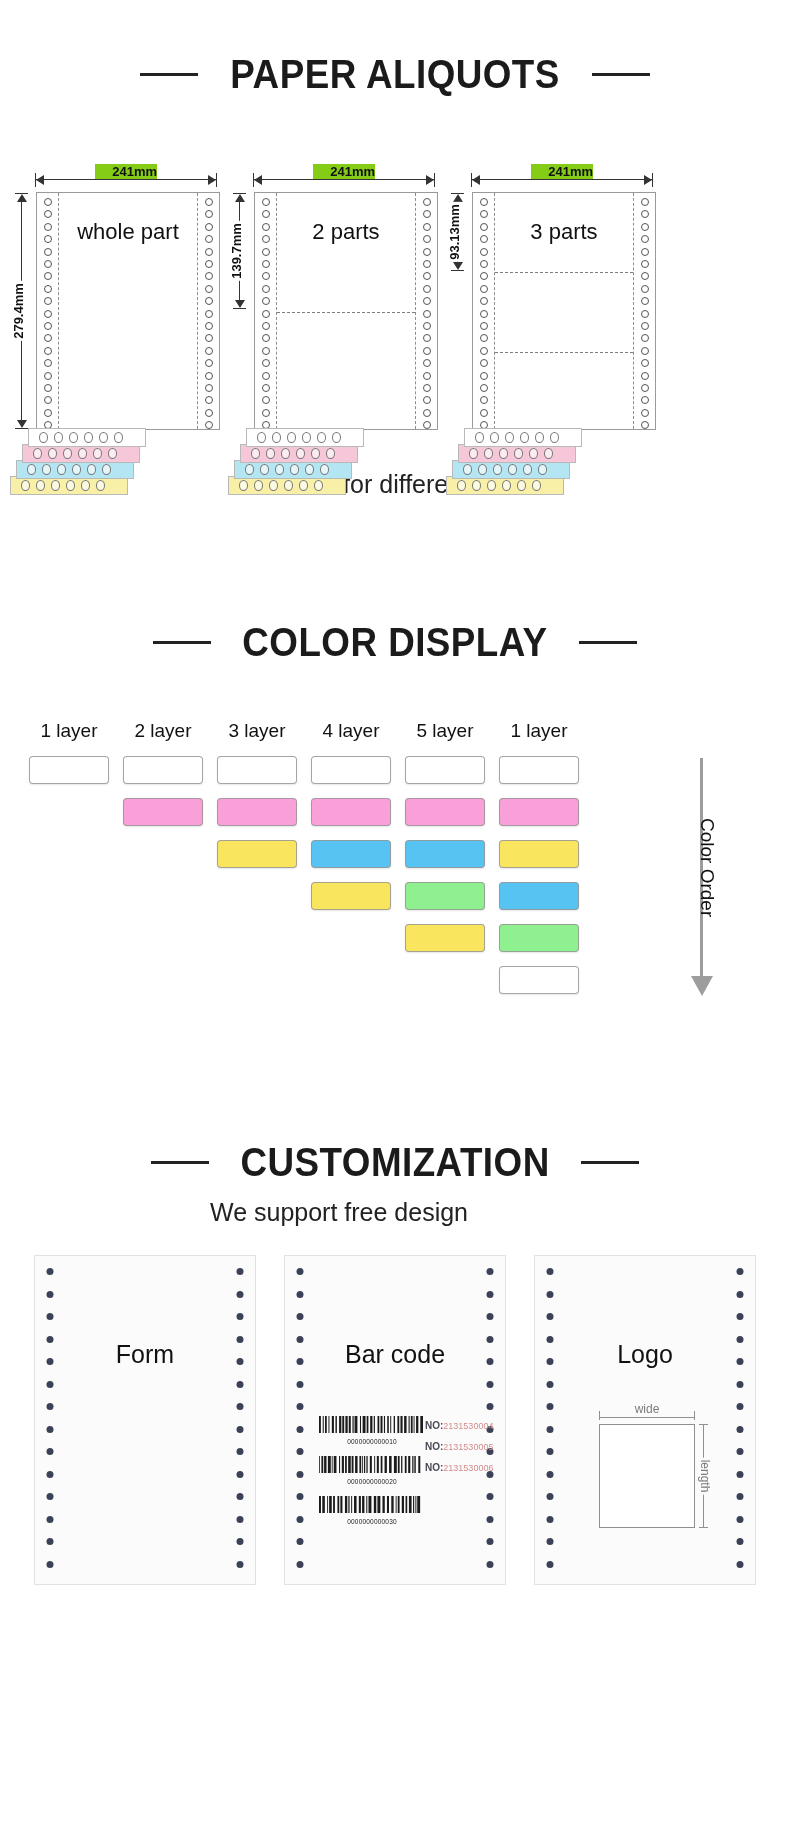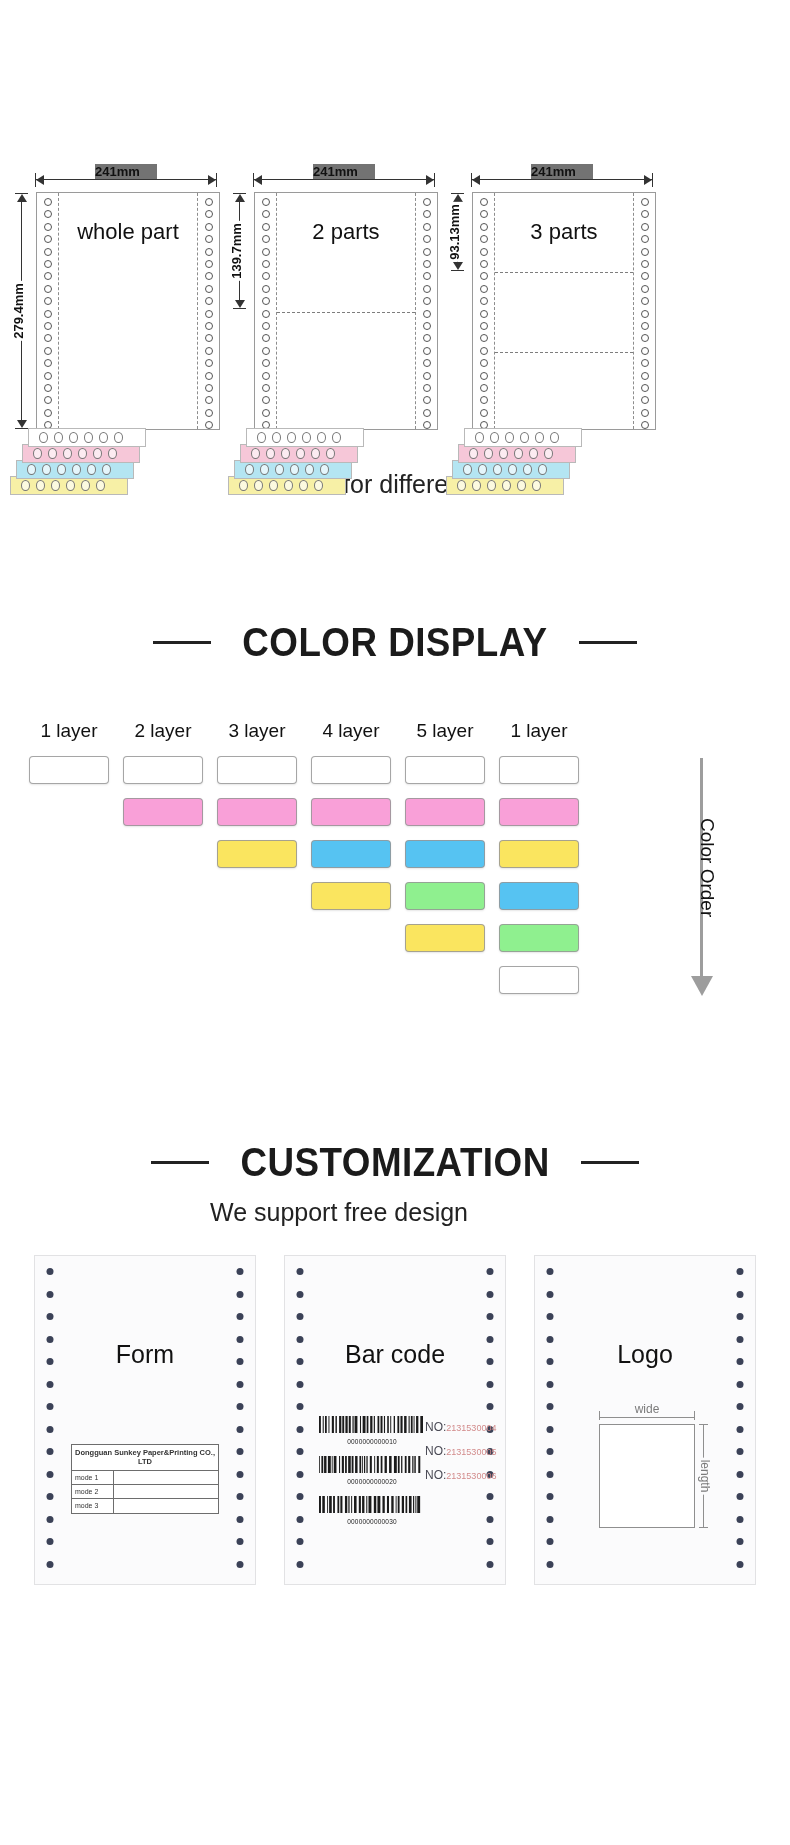--- a/index.html
+++ b/index.html
@@ -29,22 +29,22 @@
   
   #sec-aliquots { position:absolute; left:0; top:0; width:790px; height:570px; }
   #title-aliquots { position:absolute; left:0; top:52px; }
   .aliquot-row { position:absolute; left:0; top:160px; width:790px; height:300px; }
   .aliquot-panel { position:absolute; top:0; width:220px; height:300px; }
 
   
   .dim-top { position:absolute; left:22px; top:8px; width:188px; height:22px; }
   .dim-top .dline { position:absolute; top:11px; left:4px; right:4px; height:1px; background:#333; }
   .dim-top .cap {
-    position:absolute; left:0; right:0; top:-4px; text-align:left;
-    font-size:13px; font-weight:700; color:#111; background:#737373;
+    position:absolute; left:0; right:0; top:-4px; text-align:right;
+    font-size:13px; font-weight:700; color:#111; background:#84cc16;
     width:62px; margin:0 auto;
   }
   .dim-top .tick { position:absolute; top:5px; width:1px; height:14px; background:#333; }
   .dim-top .tick.l { left:3px; } .dim-top .tick.r { right:3px; }
   .dim-top .arw { position:absolute; top:7px; width:0;height:0;
      border-top:5px solid transparent; border-bottom:5px solid transparent; }
   .dim-top .arw.l { left:4px; border-right:8px solid #333; }
   .dim-top .arw.r { right:4px; border-left:8px solid #333; }
 
   
@@ -166,21 +166,21 @@
   }
   .ftable .fc2 { flex:1; }
 
   
   .bc-wrap { position:absolute; left:34px; top:160px; width:106px; }
   .bc-item { margin-bottom:11px; }
   .bc-bars { height:17px; width:104px; }
   .bc-num { font-size:6.5px; text-align:center; color:#222; letter-spacing:.2px; margin-top:1px; }
   .no-wrap { position:absolute; left:140px; top:164px; width:82px; }
   .no-line { font-size:9px; color:#d28b8b; margin-bottom:10px; white-space:nowrap; }
-  .no-line b { color:#4a4a55; font-weight:400; font-size:12px; }
+  .no-line b { color:#4a4a55; font-weight:700; font-size:10px; }
 
   
   .logo-box {
     position:absolute; left:64px; top:168px; width:96px; height:104px;
     border:1px solid #8f8f8f; background:#fff;
   }
   .wide-dim { position:absolute; left:64px; top:150px; width:96px; height:14px; }
   .wide-dim .wl { position:absolute; top:11px; left:0; right:0; height:1px; background:#8f8f8f; }
   .wide-dim .wt { position:absolute; top:5px; width:1px; height:9px; background:#8f8f8f; }
   .wide-dim .wt.a { left:0; } .wide-dim .wt.b { right:0; }
@@ -197,20 +197,25 @@
     transform:translateY(-50%) rotate(90deg);
     font-size:12px; color:#7b7b7b; white-space:nowrap;
     background:#fbfbfc; padding:0 2px;
   }
 </style>
 </head>
 <body>
 
 <div id="sec-aliquots">
 
+  <div id="title-aliquots" class="sec-head">
+    <span class="rule"></span>
+    <span class="htxt">PAPER ALIQUOTS</span>
+    <span class="rule"></span>
+  </div>
 
   <div class="aliquot-row" id="aliquot-row">
       <div class="aliquot-panel" style="left: 10px;">
         <div class="dim-top">
           <span class="dline"></span>
           <span class="tick l"></span>
           <span class="tick r"></span>
           <span class="arw l"></span>
           <span class="arw r"></span>
           <span class="cap">241mm</span>
@@ -616,35 +621,20 @@
           <span class="dot" style="top: 147px;"></span>
           <span class="dot" style="top: 169.5px;"></span>
           <span class="dot" style="top: 192px;"></span>
           <span class="dot" style="top: 214.5px;"></span>
           <span class="dot" style="top: 237px;"></span>
           <span class="dot" style="top: 259.5px;"></span>
           <span class="dot" style="top: 282px;"></span>
           <span class="dot" style="top: 304.5px;"></span>
         </div>
         <div class="ctitle">Form</div>
-        <div class="ftable">
-          <div class="fhead">Dongguan Sunkey Paper&amp;Printing CO., LTD</div>
-          <div class="frow">
-            <div class="fc1">mode 1</div>
-            <div class="fc2"></div>
-          </div>
-          <div class="frow">
-            <div class="fc1">mode 2</div>
-            <div class="fc2"></div>
-          </div>
-          <div class="frow">
-            <div class="fc1">mode 3</div>
-            <div class="fc2"></div>
-          </div>
-        </div>
       </div>
       <div class="card" style="left: 284px;">
         <div class="cfeed l">
           <span class="dot" style="top: 12px;"></span>
           <span class="dot" style="top: 34.5px;"></span>
           <span class="dot" style="top: 57px;"></span>
           <span class="dot" style="top: 79.5px;"></span>
           <span class="dot" style="top: 102px;"></span>
           <span class="dot" style="top: 124.5px;"></span>
           <span class="dot" style="top: 147px;"></span>

